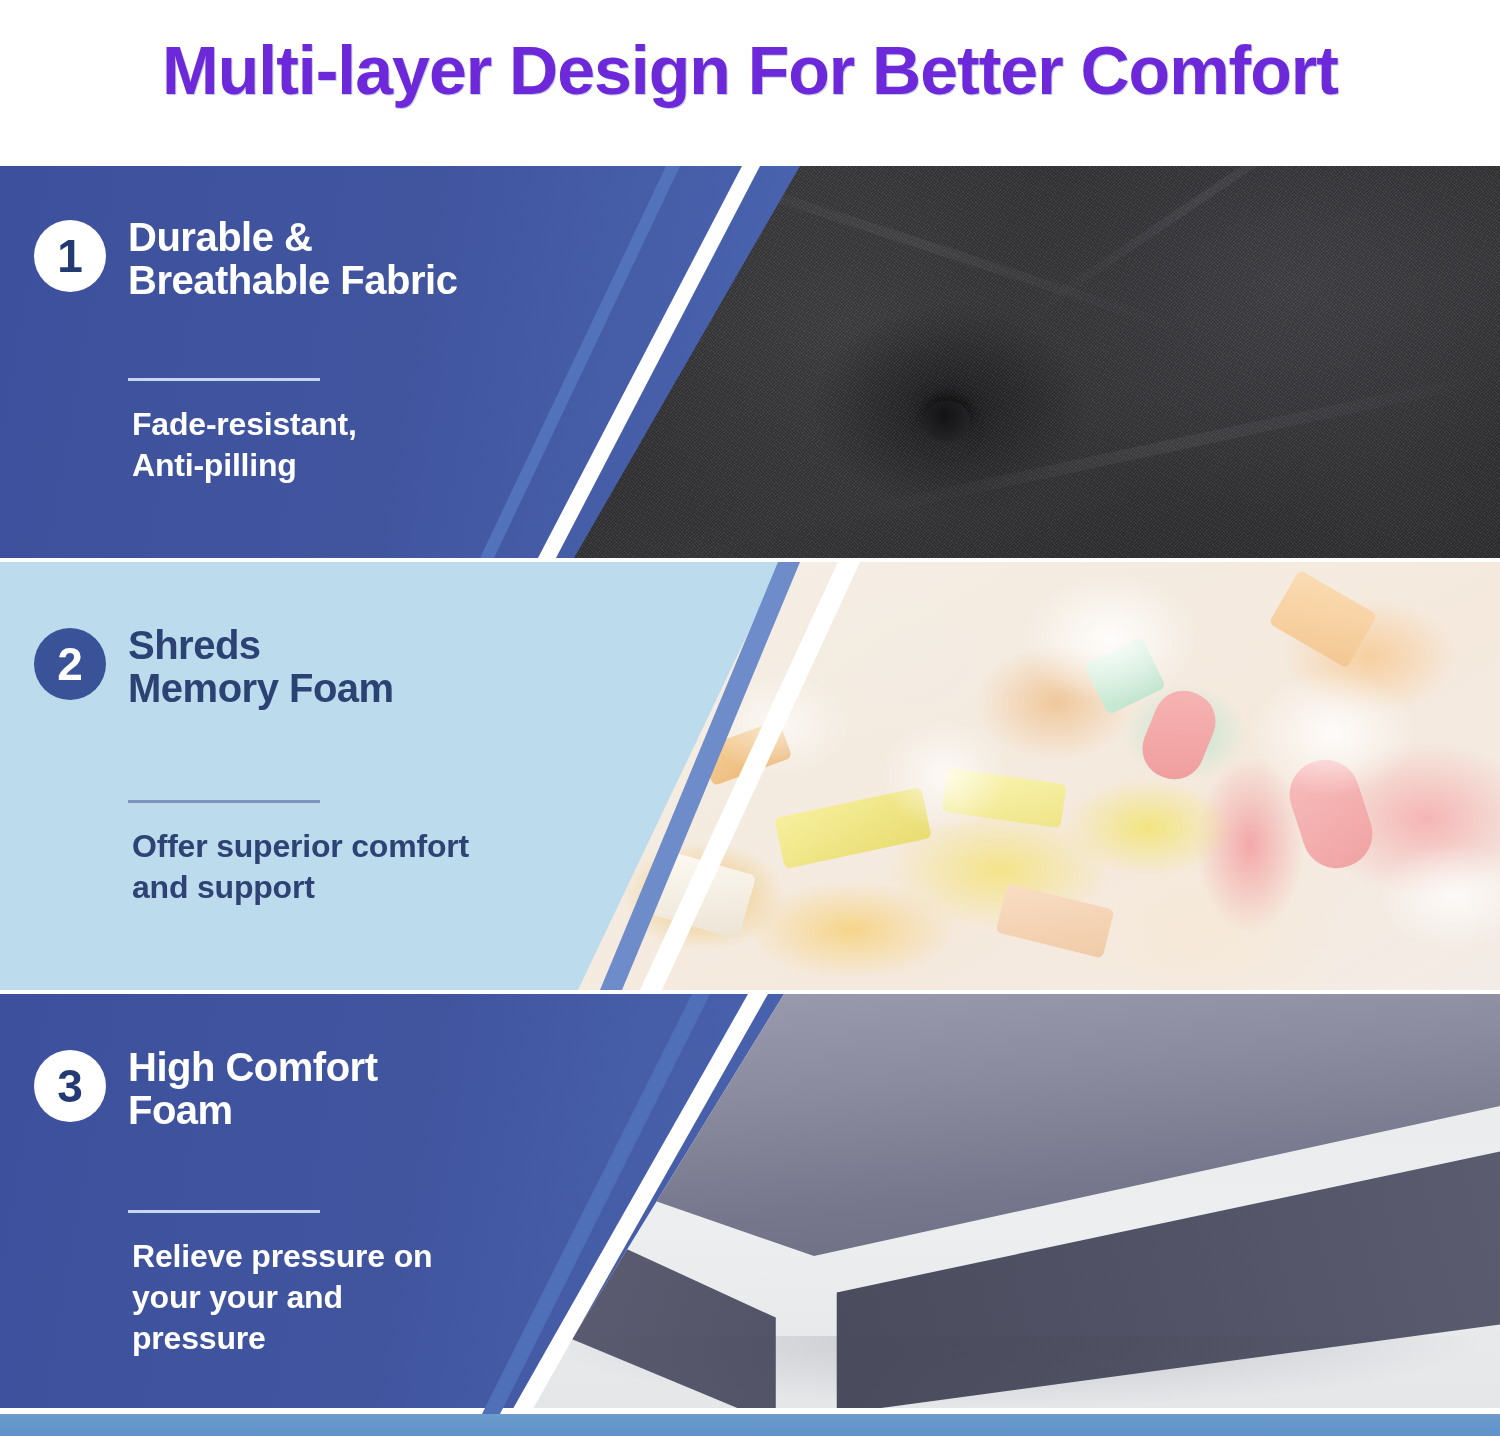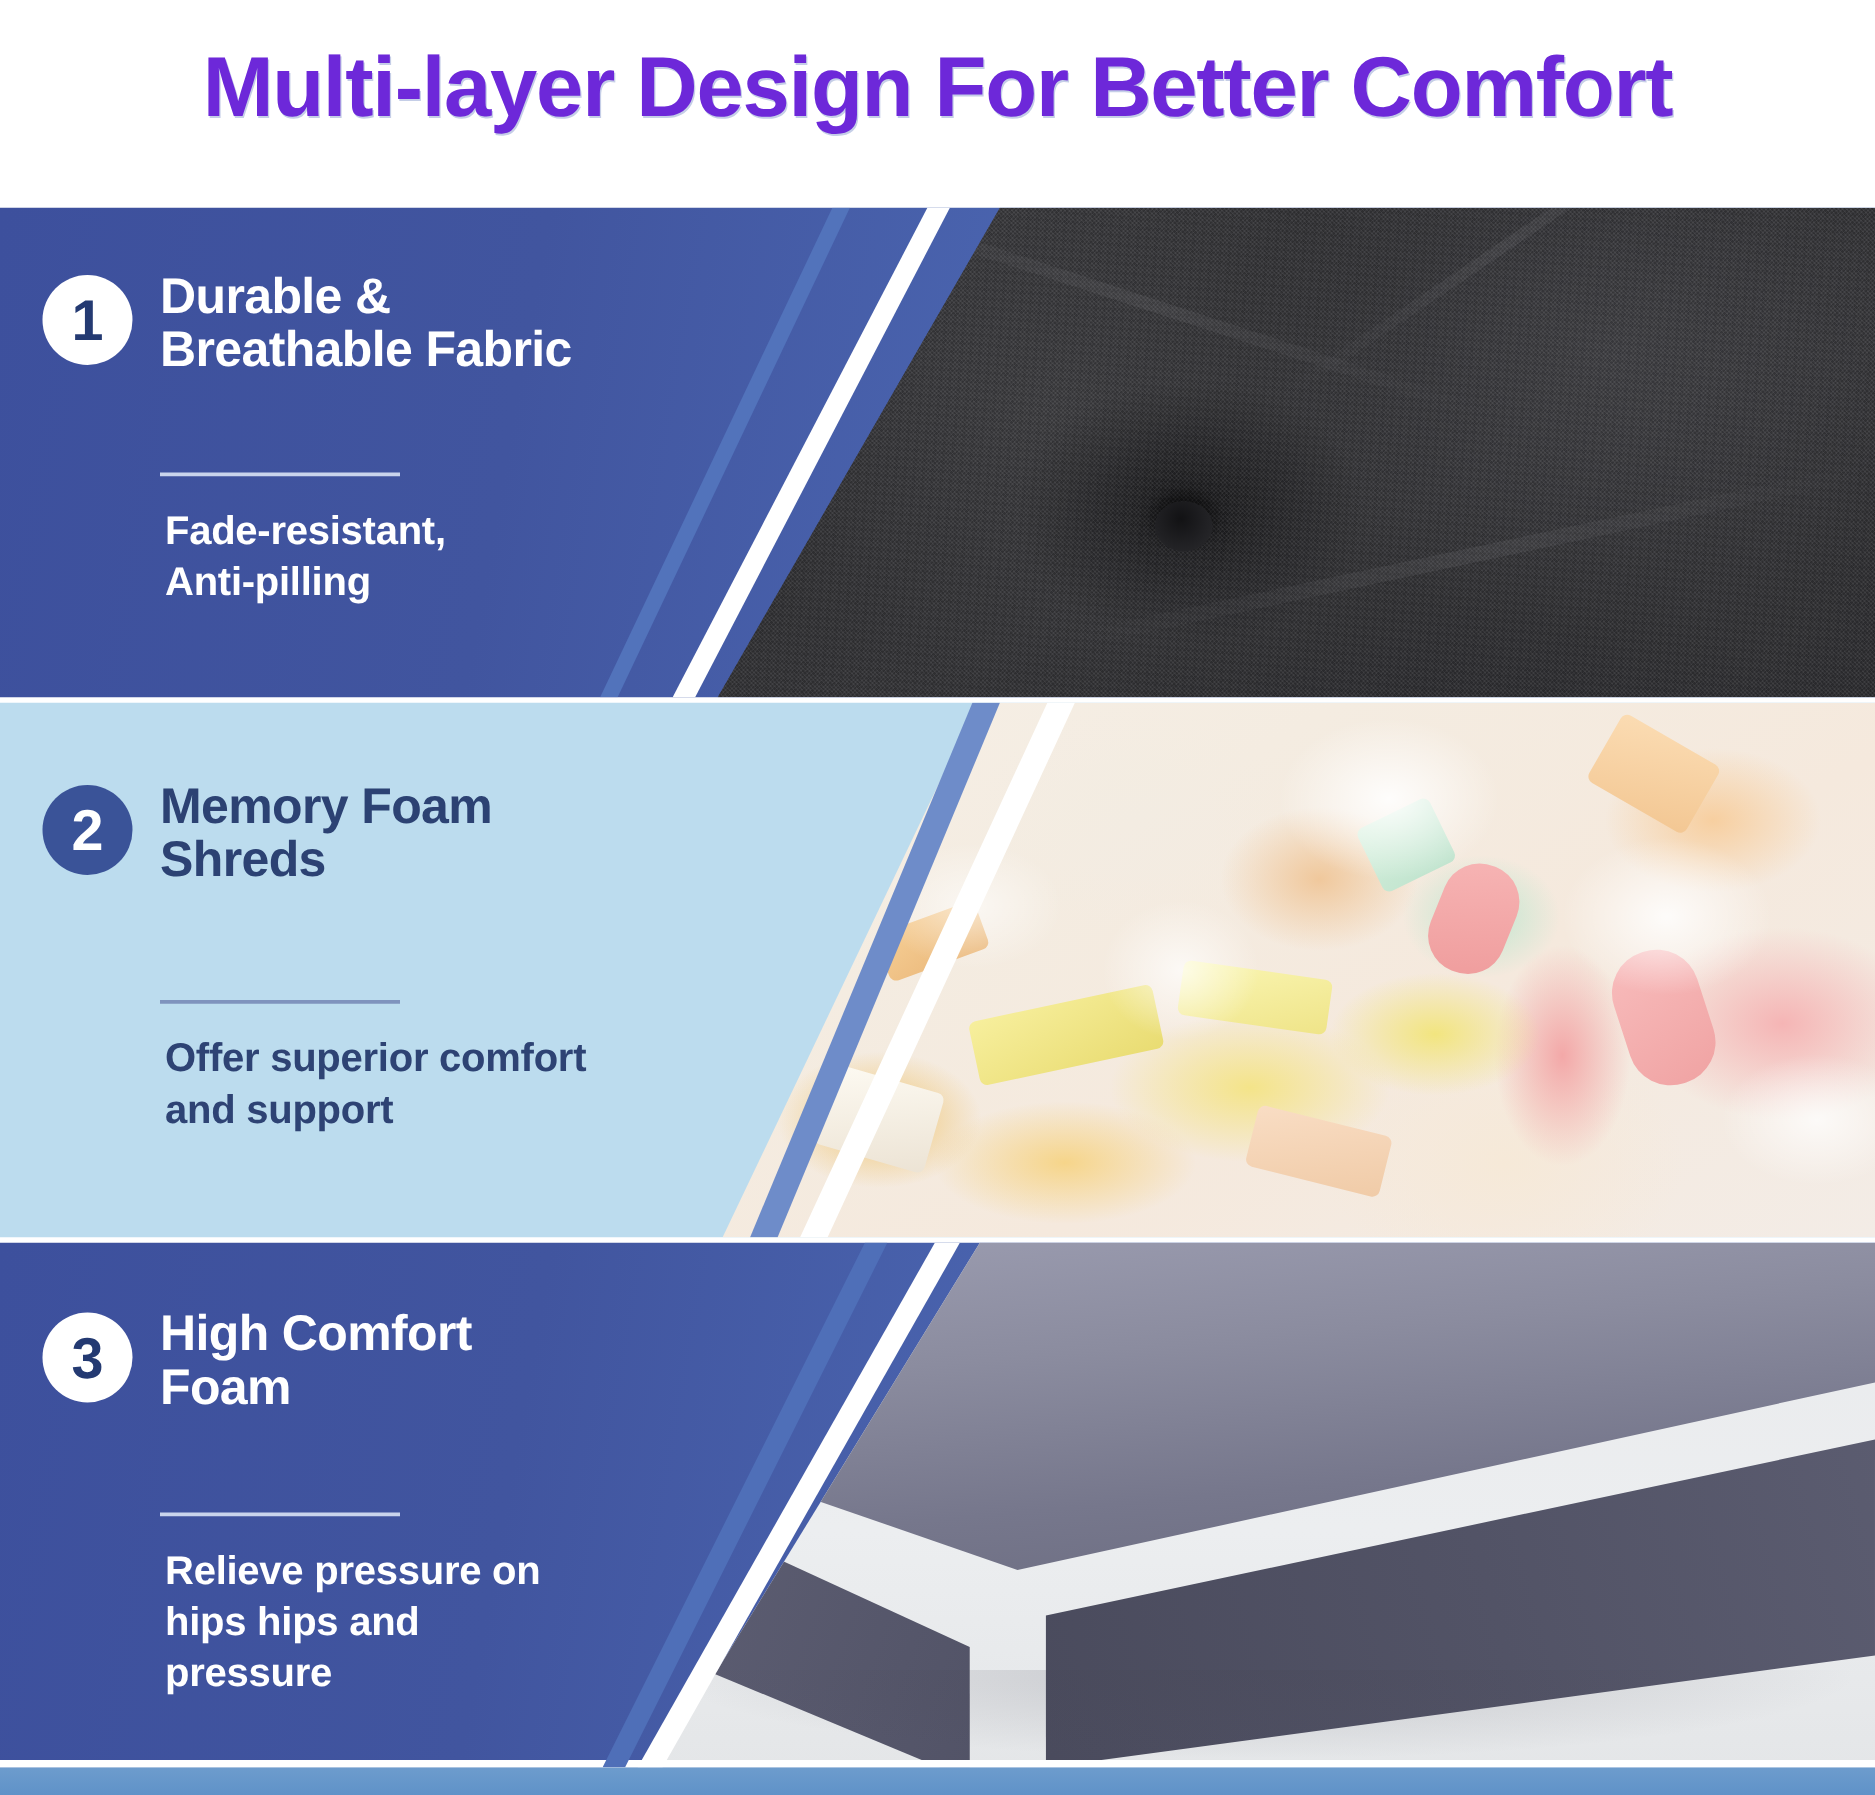--- a/index.html
+++ b/index.html
@@ -235,22 +235,22 @@
       <div class="shred-chip" style="left:14%;top:40%;width:84px;height:40px;transform:rotate(-20deg);background:linear-gradient(160deg,#f6cf96,#eab779);"></div>
       <div class="shred-chip" style="left:46%;top:78%;width:110px;height:50px;transform:rotate(14deg);background:linear-gradient(160deg,#f9ddc4,#f0cba7);"></div>
       <div class="fluff"></div>
     </div>
   </div>
 
   <div class="content">
     <div class="head-row">
       <div class="num-circle num-on-light">2</div>
       <div class="heading h-navy">
+        <div>Shreds</div>
         <div>Memory Foam</div>
-        <div>Shreds</div>
       </div>
     </div>
     <div class="divider"></div>
     <div class="subtitle s-navy">
       <div>Offer superior comfort</div>
       <div>and support</div>
     </div>
   </div>
 </section>
 
@@ -273,20 +273,20 @@
     <div class="head-row">
       <div class="num-circle num-on-dark">3</div>
       <div class="heading h-white">
         <div>High Comfort</div>
         <div>Foam</div>
       </div>
     </div>
     <div class="divider"></div>
     <div class="subtitle s-white">
       <div>Relieve pressure on</div>
-      <div>hips hips and</div>
+      <div>your your and</div>
       <div>pressure</div>
     </div>
   </div>
 </section>
 
 <div class="bottom-gap"></div>
 <div class="bottom-strip"></div>
 
 </body></html>

